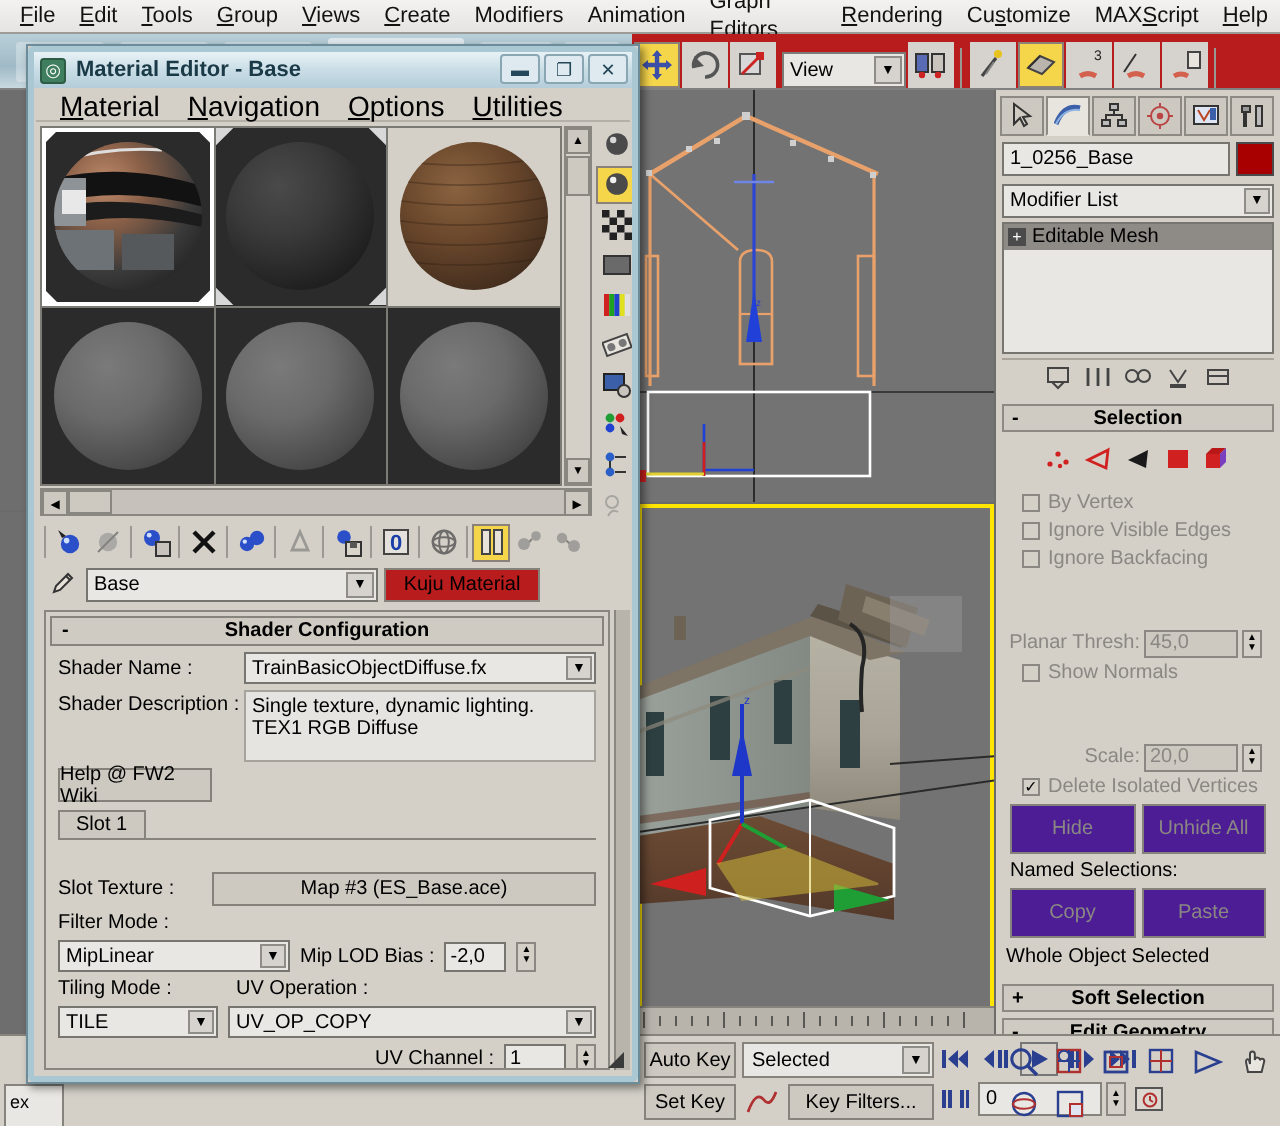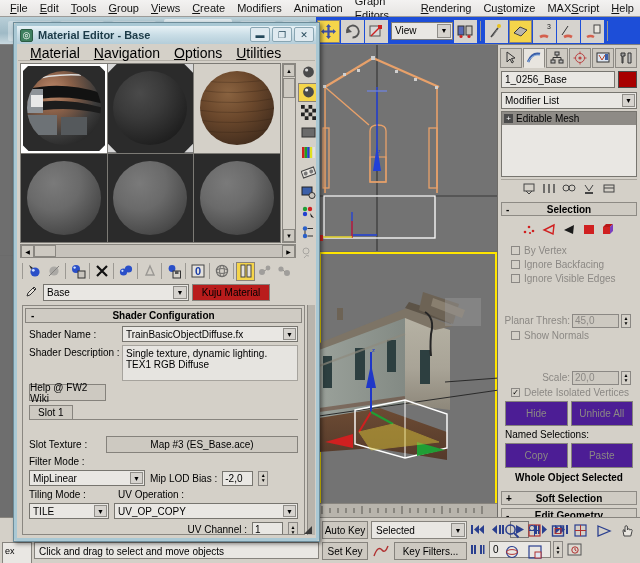--- a/index.html
+++ b/index.html
@@ -36,21 +36,21 @@
   }
   .tb-blur {
     position:absolute; left:0; top:0; width:316px; height:27px;
     background: linear-gradient(to bottom,#b9cfd8,#9fbac6 60%, #c9d9e0);
     filter: blur(0px);
   }
   .tb-blur .ghost {
     position:absolute; background:rgba(255,255,255,0.30); border-radius:2px;
   }
   .tb-right { position:absolute; left:316px; top:0; right:0; height:27px;
-    background:#1d4ed8; display:flex; align-items:center; }
+    background:#b91c1c; display:flex; align-items:flex-end; }
   .tbbtn {
     width:23px; height:23px; margin:1px 0 0 1px;
     background:#d6d3ce; border:1px solid transparent;
     display:flex;align-items:center;justify-content:center;
     position:relative;
   }
   .tbbtn.active { background:#f5d54a; border:1px solid #8a8279; }
   .sep { width:1px;height:20px;background:#9a9893;margin:0 3px;}
   .viewcombo {
     width:62px;height:18px;background:#e9e7e3;border:1px solid #7d7b77;
@@ -129,21 +129,21 @@
              font-size:10px;padding-left:2px;color:#8b8884;}
   .spinner{width:10px;height:14px;background:#d4d0c8;border:1px solid #8b8884;
            display:flex;flex-direction:column;align-items:center;justify-content:center;
            font-size:5px;line-height:5px;}
   .btn2 {
     height:25px;background:#4c1d95;border:1px solid #85827c;
     display:flex;align-items:center;justify-content:center;font-size:10px;
   }
   .btnrow{display:flex;gap:3px;padding:2px 2px;}
   .btnrow .btn2{flex:1;}
-  .center-text{text-align:center;font-size:10px;padding:2px 0;font-weight:bold;}
+  .center-text{font-size:10px;padding:2px 0;}
   .lbl{font-size:10px;padding:1px 2px;}
 
   
   .viewports {
     position:absolute;left:0;top:45px;right:143px;bottom:46px;
     background:#6b6b6b;
   }
   .vp { position:absolute; background:#707070; overflow:hidden;}
   .vp.active { outline:2px solid #ffe500; outline-offset:-2px;}
 
@@ -654,25 +654,25 @@
               </svg>
           </span>
         </div>
 
         <div class="chkrow">
           <span class="chk"></span>
           <span class="grey">By Vertex</span>
         </div>
         <div class="chkrow">
           <span class="chk"></span>
-          <span class="grey">Ignore Backfacing</span>
+          <span class="grey">Ignore Visible Edges</span>
         </div>
         <div class="chkrow">
           <span class="chk"></span>
-          <span class="grey">Ignore Visible Edges</span>
+          <span class="grey">Ignore Backfacing</span>
         </div>
         <div class="spinrow">
           <span class="grey">Planar Thresh:</span>
           <span class="spinfield">45,0</span>
           <span class="spinner">
               <span>▲</span>
               <span>▼</span>
             </span>
         </div>
         <div class="chkrow">
@@ -718,21 +718,20 @@
       </div>
       <div class="btnrow" style="margin-top:2px;">
         <span class="btn2"></span>
         <span class="btn2"></span>
       </div>
     </div>
   </div>
 
   <div class="statusbar">
     <div class="sb-x">ex</div>
-    <div class="sb-prompt">Click and drag to select and move objects</div>
 
     <div class="anim">
       <div class="keybtn" style="left:0;top:1px;width:46px;height:18px;">Auto Key</div>
       <div class="keybtn" style="left:0;top:22px;width:46px;height:18px;">Set Key</div>
       <div class="keybtn" style="left:49px;top:1px;width:96px;height:18px;background:#e9e7e3;justify-content:flex-start;padding-left:4px;">
         <span>Selected</span>
         <span style="position:absolute;right:1px;top:1px;width:14px;height:14px;background:#d6d3ce;border:1px solid #8f8d88;display:flex;align-items:center;justify-content:center;font-size:7px;">▼</span>
       </div>
       <div class="keybtn" style="left:49px;top:22px;width:20px;height:18px;background:#d4d0c8;border:none;">
         <svg width="16" height="14" viewBox="0 0 16 14">

